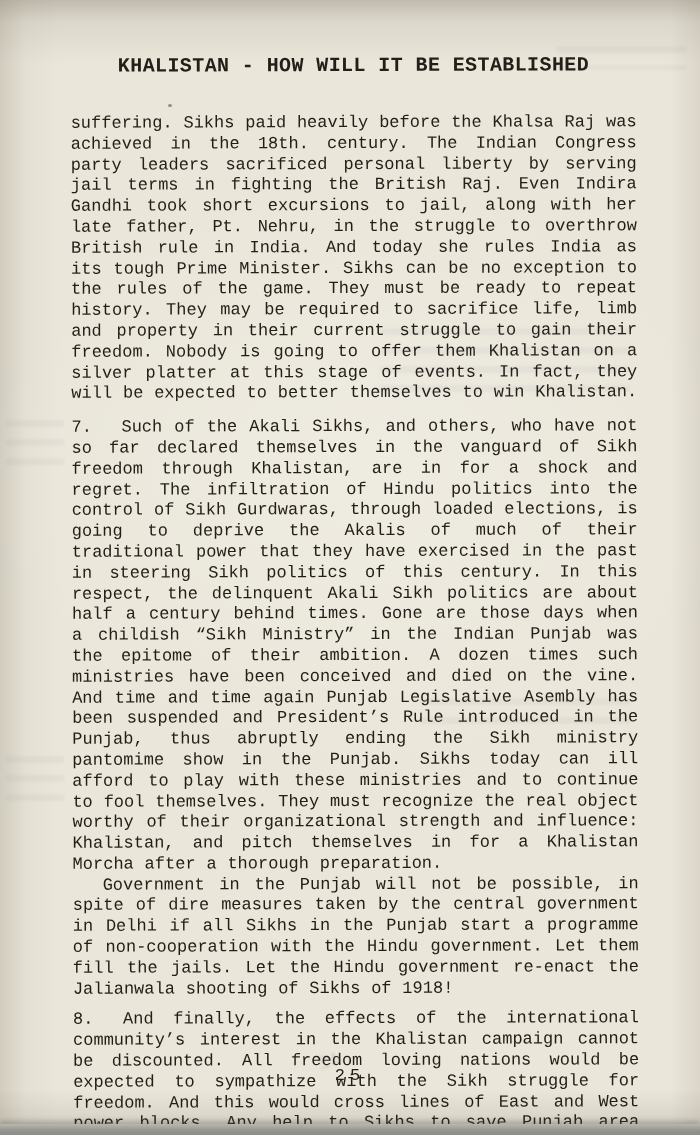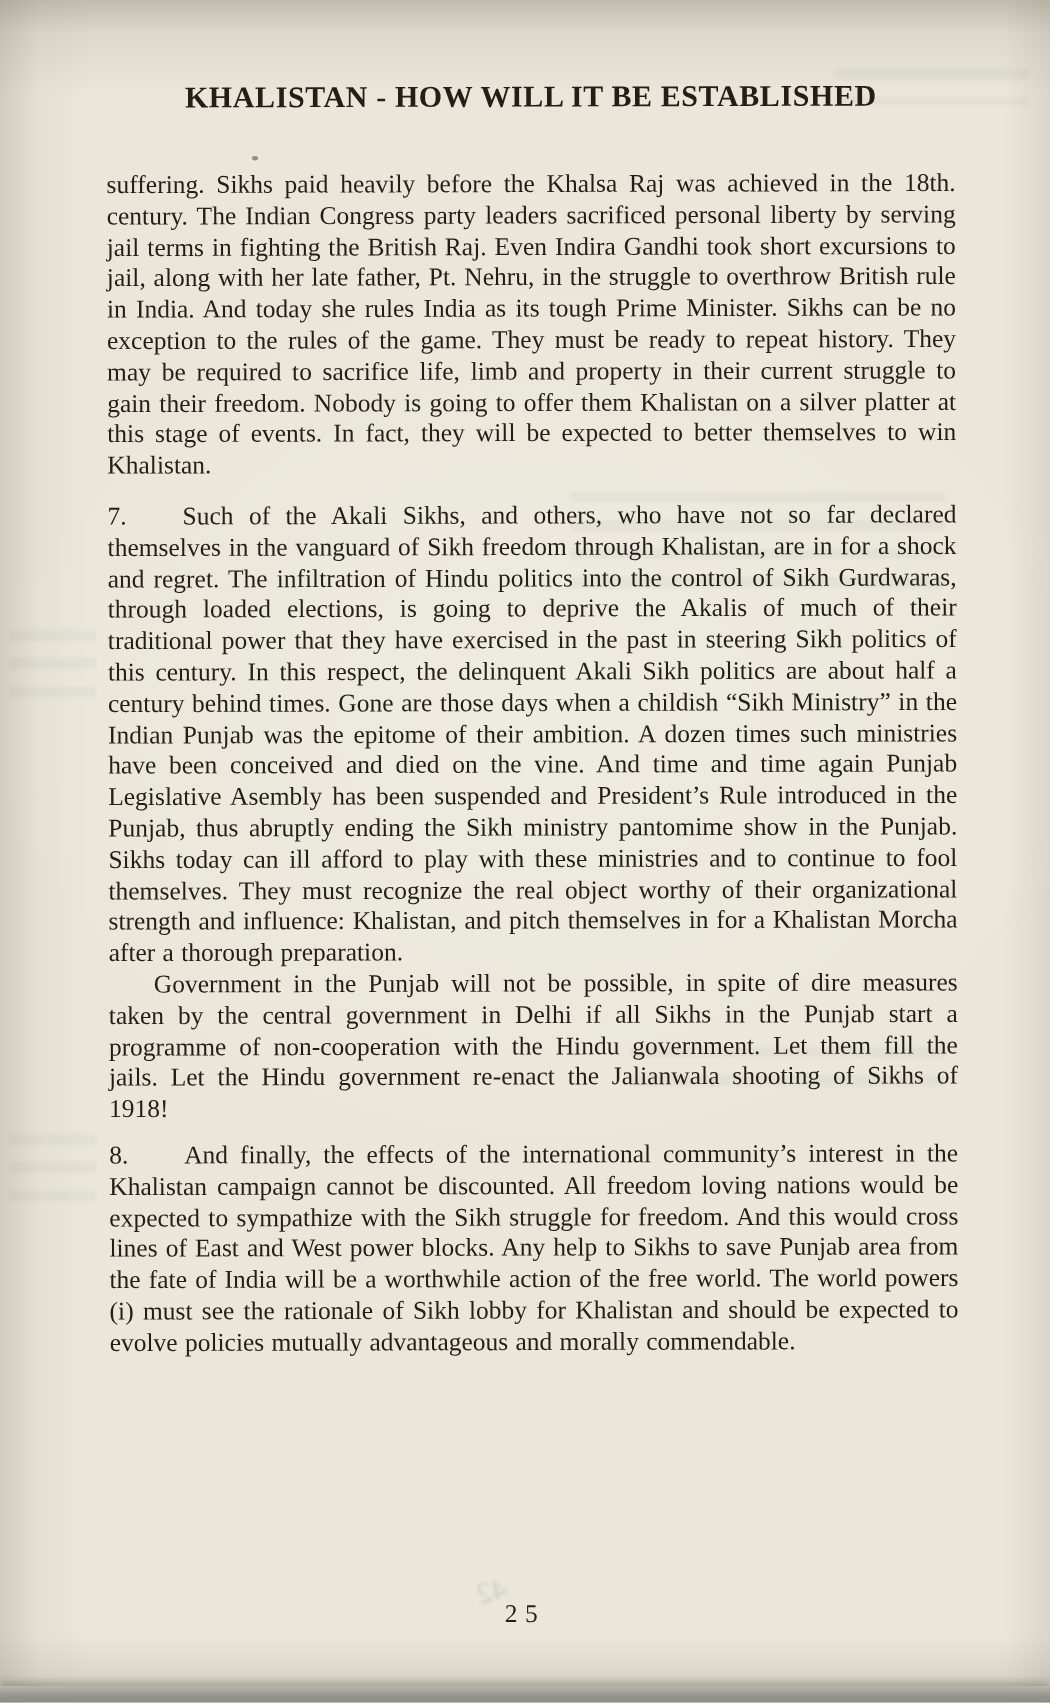--- a/index.html
+++ b/index.html
@@ -12,20 +12,21 @@
   .page {
     position: relative;
     width: 700px; height: 1135px;
     background:
       radial-gradient(ellipse 520px 420px at 52% 42%, rgba(255,255,255,0.22), rgba(255,255,255,0) 75%),
       linear-gradient(90deg, rgba(120,112,96,0.22) 0, rgba(120,112,96,0.05) 26px, rgba(0,0,0,0) 60px),
       linear-gradient(270deg, rgba(120,112,96,0.14) 0, rgba(0,0,0,0) 30px),
       linear-gradient(180deg, rgba(95,88,74,0.30) 0, rgba(95,88,74,0.10) 22px, rgba(0,0,0,0) 64px),
       linear-gradient(0deg, rgba(90,84,72,0.18) 0, rgba(0,0,0,0) 46px),
       #eae6d9;
+    font-family: Liberation Mono, monospace;
   }
   
   .scan-edge {
     position: absolute; left: 0; right: 0; bottom: 0; height: 11px;
     background: linear-gradient(180deg, #b9b7af 0%, #94948e 60%, #8d8d88 100%);
     box-shadow: 0 -3px 5px rgba(90,86,74,0.35);
   }
   .content {
     position: absolute;
     left: 72px; top: 54px;

